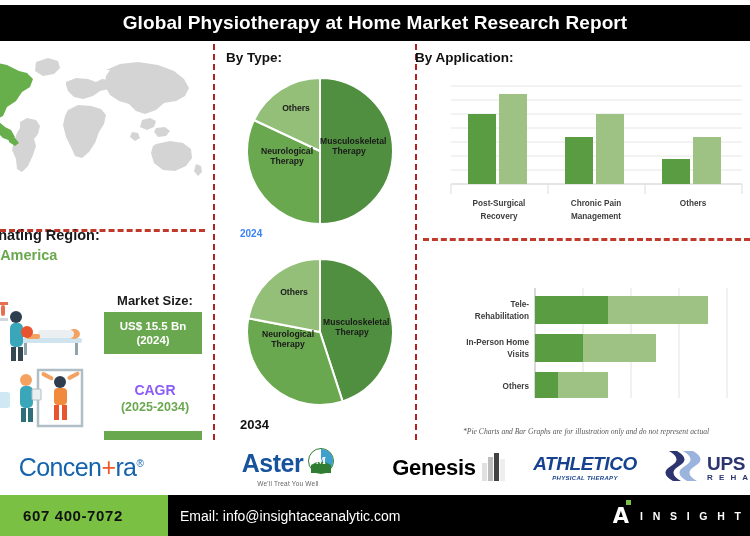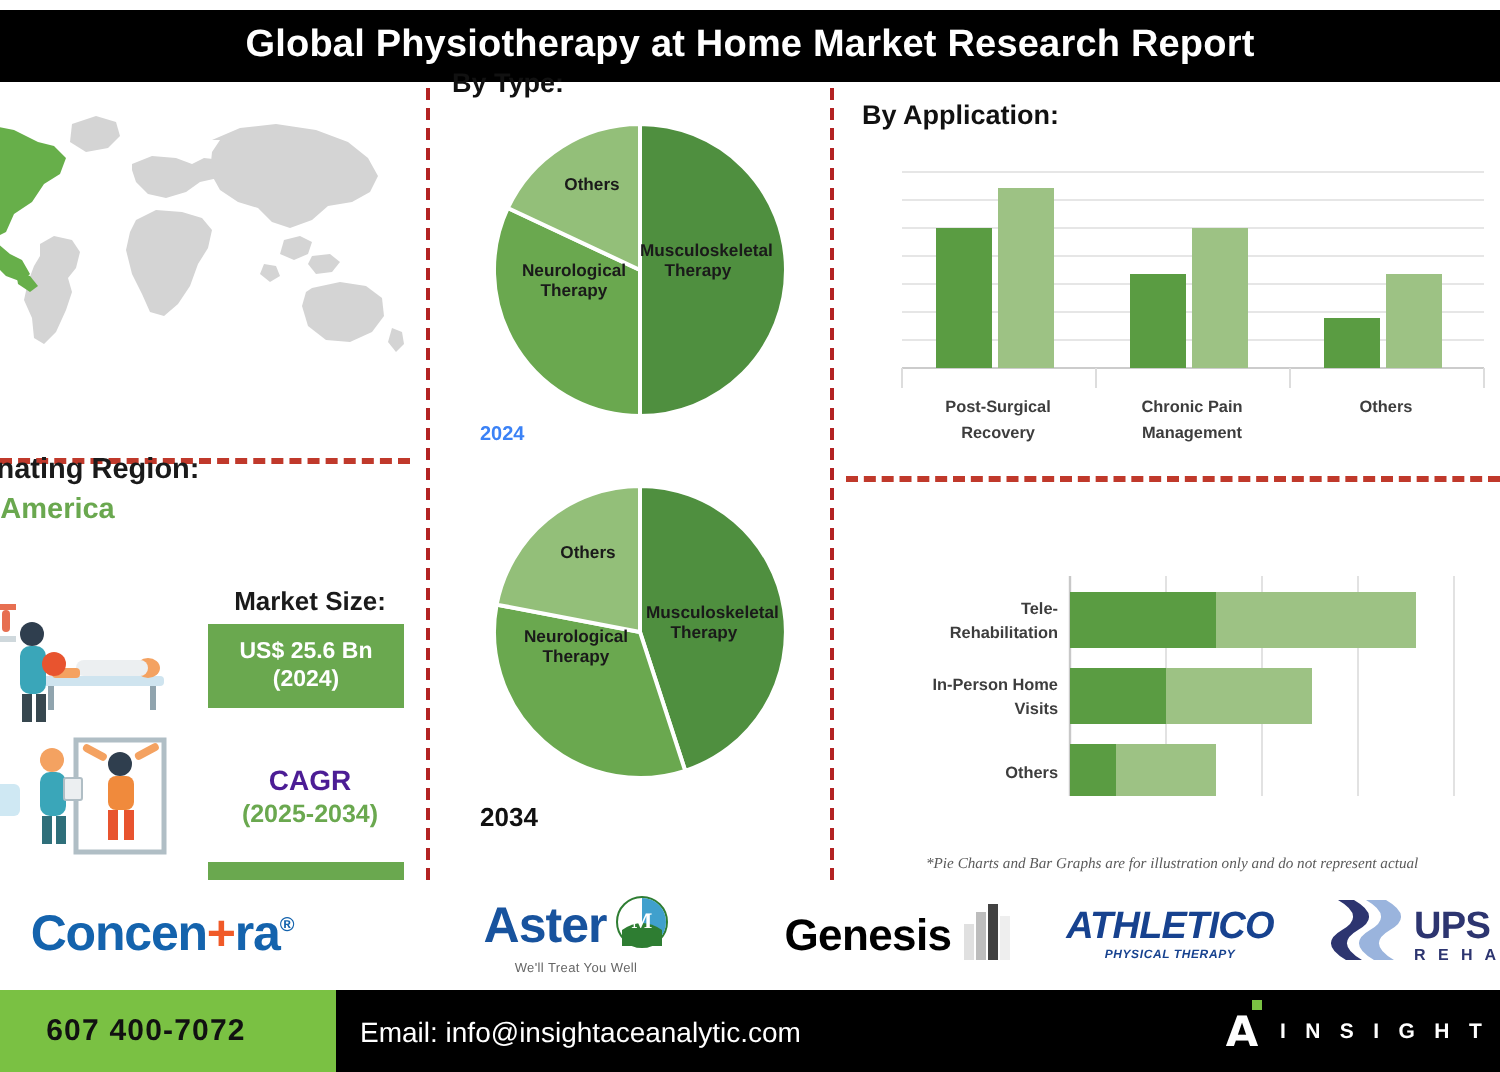--- a/index.html
+++ b/index.html
@@ -44,69 +44,69 @@
     position:absolute;left:100px;top:249px;width:110px;text-align:center;
     font-size:13px;font-weight:bold;color:#1a1a1a;
   }
   .ms-box{
     position:absolute;left:104px;top:268px;width:98px;height:42px;
     background:#6aa84f;color:#ffffff;font-size:11.5px;font-weight:bold;
     display:flex;flex-direction:column;align-items:center;justify-content:center;line-height:1.25;
   }
   .cagr-label{
     position:absolute;left:100px;top:338px;width:110px;text-align:center;
-    font-size:14px;font-weight:bold;color:#4c1d95;
+    font-size:14px;font-weight:bold;color:#8b5cf6;
   }
   .cagr-period{
     position:absolute;left:100px;top:356px;width:110px;text-align:center;
     font-size:12.5px;font-weight:bold;color:#6aa84f;
   }
   .cagr-box{
     position:absolute;left:104px;top:374px;width:98px;height:33px;
     background:#6aa84f;color:#ffffff;font-size:15px;font-weight:bold;
     display:flex;align-items:center;justify-content:center;margin-top:13px;
   }
   .illus{position:absolute;left:-18px;top:252px;width:118px;height:188px;}
 
   
-  .mid-col{position:absolute;left:213px;top:28px;width:202px;height:396px;}
+  .mid-col{position:absolute;left:213px;top:44px;width:202px;height:396px;}
   .sec-title{font-size:13.5px;font-weight:bold;color:#111;}
   .mid-title{position:absolute;left:13px;top:6px;}
   .pie1{position:absolute;left:32px;top:32px;width:150px;height:150px;}
   .pie2{position:absolute;left:32px;top:213px;width:150px;height:150px;}
   .year1{position:absolute;left:27px;top:184px;font-size:10px;font-weight:bold;color:#3b82f6;}
   .year2{position:absolute;left:27px;top:373px;font-size:13px;font-weight:bold;color:#111;}
   .pie-lab{
     position:absolute;font-size:8.6px;font-weight:bold;color:#1a1a1a;
     text-align:center;line-height:1.2;
   }
 
   
   .right-col{position:absolute;left:415px;top:44px;width:335px;height:396px;}
-  .app-title{position:absolute;left:16px;top:6px;}
+  .app-title{position:absolute;left:0;top:6px;}
   .svc-title{position:absolute;left:16px;top:205px;}
   .app-chart{position:absolute;left:28px;top:34px;width:307px;height:155px;}
   .svc-chart{position:absolute;left:10px;top:232px;width:325px;height:155px;}
   .footnote{
     position:absolute;left:48px;top:383px;width:330px;
     font-size:7.6px;font-style:italic;color:#5a5a5a;white-space:nowrap;
     font-family:"Liberation Serif", serif;
   }
   .axis-lab{font-size:8.2px;font-weight:bold;fill:#3d3d3d;}
 
   
   .logos{position:absolute;left:0;top:440px;width:750px;height:55px;background:#ffffff;}
   .logo{position:absolute;top:0;height:55px;display:flex;align-items:center;}
   .lg-concentra{left:-14px;width:190px;justify-content:center;}
   .lg-aster{left:213px;width:150px;justify-content:center;flex-direction:column;}
   .lg-genesis{left:385px;width:130px;justify-content:center;}
   .lg-athletico{left:510px;width:150px;justify-content:center;flex-direction:column;}
   .lg-upstream{left:665px;width:140px;justify-content:flex-start;}
 
-  .concentra-txt{font-size:25px;font-weight:bold;color:#1463ad;letter-spacing:-.6px;position:relative;}
+  .concentra-txt{font-size:25px;font-weight:normal;color:#1463ad;letter-spacing:-.6px;position:relative;}
   .aster-txt{font-size:25px;font-weight:bold;color:#18539e;letter-spacing:-.5px;line-height:1;}
   .aster-sub{font-size:6.5px;color:#666;margin-top:2px;letter-spacing:.2px;}
   .genesis-txt{font-size:22px;font-weight:bold;color:#000000;letter-spacing:-.3px;}
   .athletico-txt{font-size:19px;font-weight:bold;color:#17428f;font-style:italic;letter-spacing:-.4px;line-height:1;}
   .athletico-sub{font-size:6px;font-weight:bold;color:#17428f;font-style:italic;letter-spacing:.3px;margin-top:2px;}
   .upstream-txt{font-size:19px;font-weight:bold;color:#2d3570;letter-spacing:-.3px;line-height:1;}
   .upstream-sub{font-size:8px;font-weight:bold;color:#2d3570;letter-spacing:2px;}
 
   
   .footer{position:absolute;left:0;top:495px;width:750px;height:41px;background:#000000;}
@@ -240,21 +240,21 @@
           <ellipse cx="96" cy="158" rx="6" ry="5" fill="#2f3e4e"></ellipse>
           <rect x="66" y="156" width="30" height="8" rx="4" fill="#f08a3c"></rect>
           <rect x="64" y="168" width="3" height="12" fill="#90a4ae"></rect>
           <rect x="98" y="168" width="3" height="12" fill="#90a4ae"></rect>
         </g>
       </svg>
     </div>
 
     <div class="ms-label">Market Size:</div>
     <div class="ms-box">
-      <span>US$ 25.6 Bn</span>
+      <span>US$ 15.5 Bn</span>
       <span>(2024)</span>
     </div>
 
     <div class="cagr-label">CAGR</div>
     <div class="cagr-period">(2025-2034)</div>
     <div class="cagr-box">
       <span>6.7%</span>
     </div>
   </div>
 

